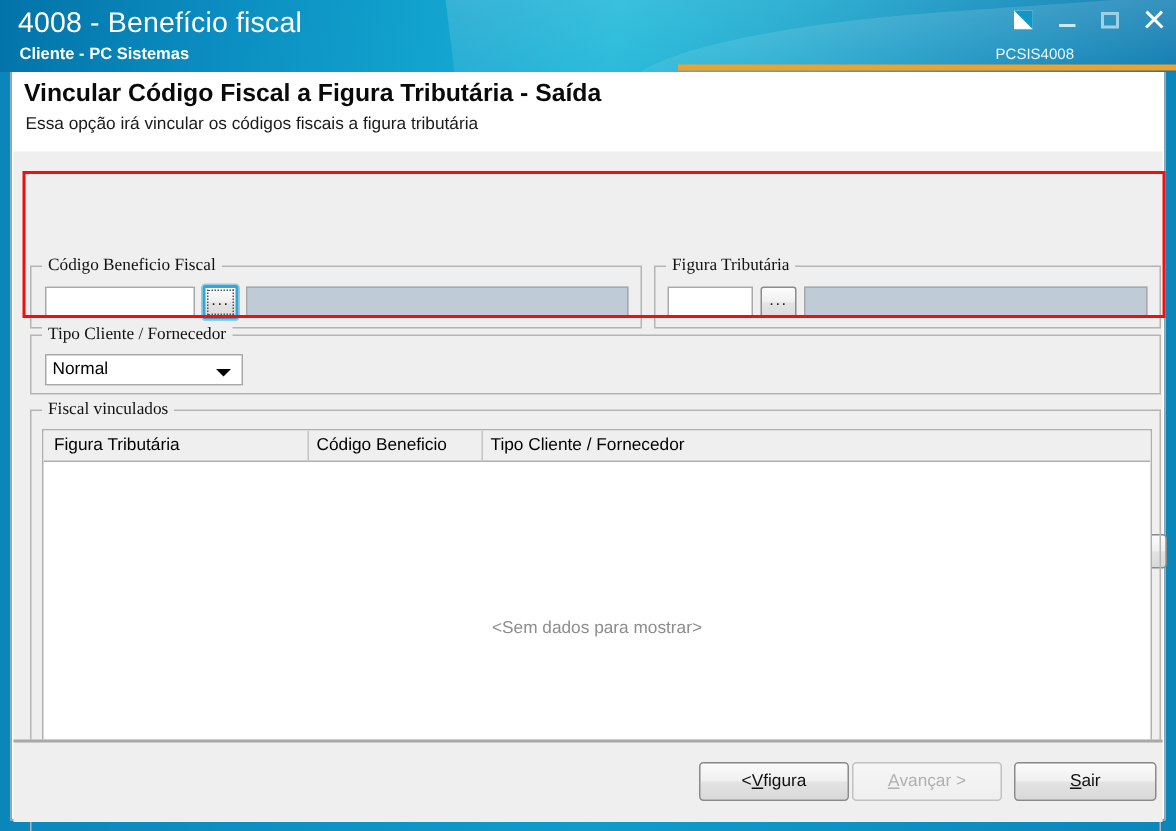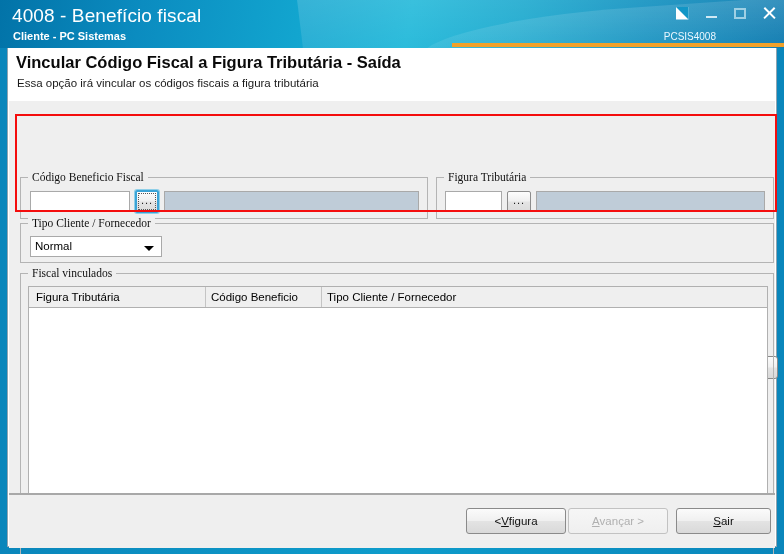--- a/index.html
+++ b/index.html
@@ -456,20 +456,21 @@
 
         <div class="groupbox" id="gb-dados">
           <div class="groupbox-title">Fiscal vinculados</div>
 
           <div class="table-wrap">
             <div class="table-head">
               <div class="th" style="left:0px; width:150px;">Figura Tributária</div>
               <div class="th" style="left:148px; width:142px;margin-left:28px;">Código Beneficio</div>
               <div class="th" style="left:292px; width:446px;">Tipo Cliente / Fornecedor</div>
             </div>
+            <div class="empty-msg">&lt;Sem dados para mostrar&gt;</div>
           </div>
 
         </div>
 
       </div>
 
       <div class="footer">
         <div class="footer-btn" id="f-voltar">
           <span>&lt; </span>
             <span class="accel">V</span>

